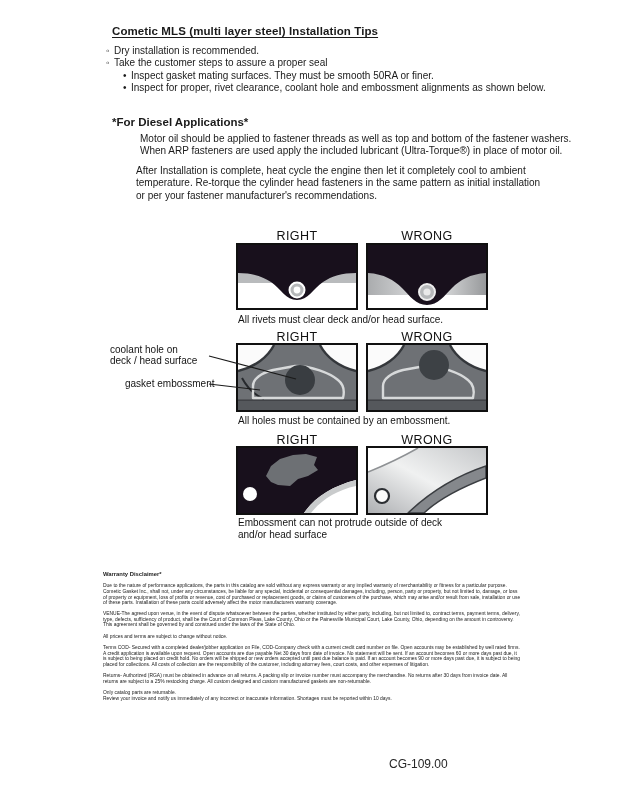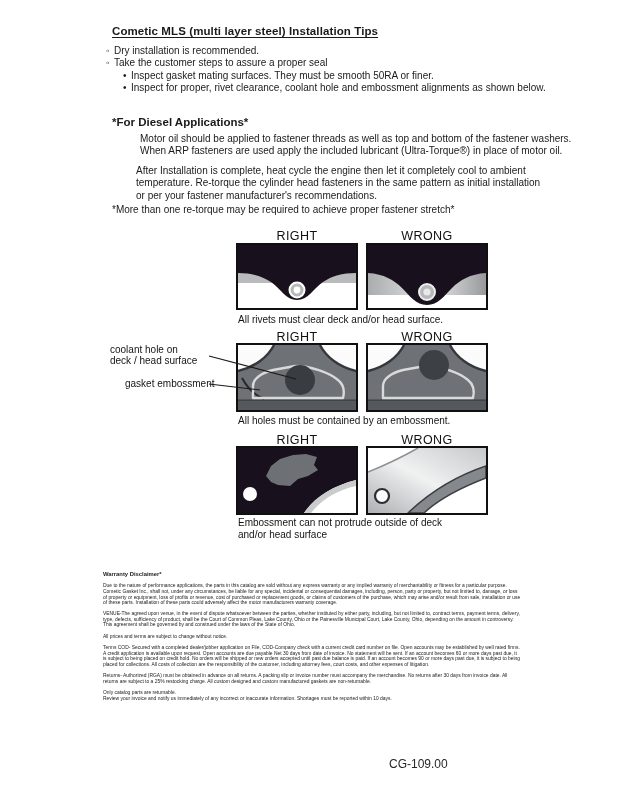--- a/index.html
+++ b/index.html
@@ -64,21 +64,20 @@
       <span>Inspect for proper, rivet clearance, coolant hole and embossment alignments as shown below.</span>
     </div>
   </div>
 
   <div class="abs diesel-heading">*For Diesel Applications*</div>
   <div class="abs para1 pre">Motor oil should be applied to fastener threads as well as top and bottom of the fastener washers.
 When ARP fasteners are used apply the included lubricant (Ultra-Torque®) in place of motor oil.</div>
   <div class="abs para2 pre">After Installation is complete, heat cycle the engine then let it completely cool to ambient
 temperature. Re-torque the cylinder head fasteners in the same pattern as initial installation
 or per your fastener manufacturer's recommendations.</div>
-  <div class="abs note">*More than one re-torque may be required to achieve proper fastener stretch*</div>
 
   <div class="abs rw-label" style="left:236px;top:229px">RIGHT</div>
   <div class="abs rw-label" style="left:366px;top:229px">WRONG</div>
 
   <div class="abs" style="left:236px;top:243px">
     <svg class="panel" viewBox="0 0 118 63">
       <rect x="0" y="0" width="118" height="63" fill="#ffffff"></rect>
       <rect x="0" y="28" width="118" height="10" fill="#b9bbbd"></rect>
       <path d="M0,0 H118 V28 C104,28 94,31 85,37 C75,44 70,55 59,55 C48,55 43,44 33,37 C24,31 14,28 0,28 Z" fill="#18101c"></path>
       <circle cx="59" cy="45" r="7.5" fill="#b6b8ba" stroke="#ffffff" stroke-width="2"></circle>

